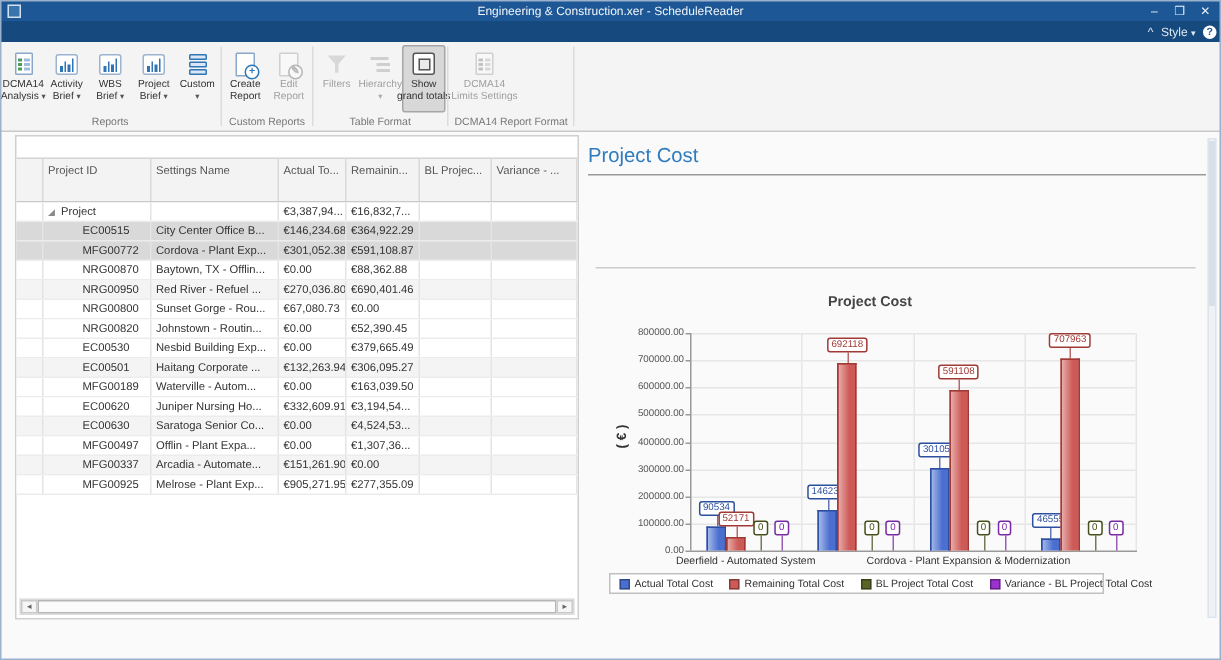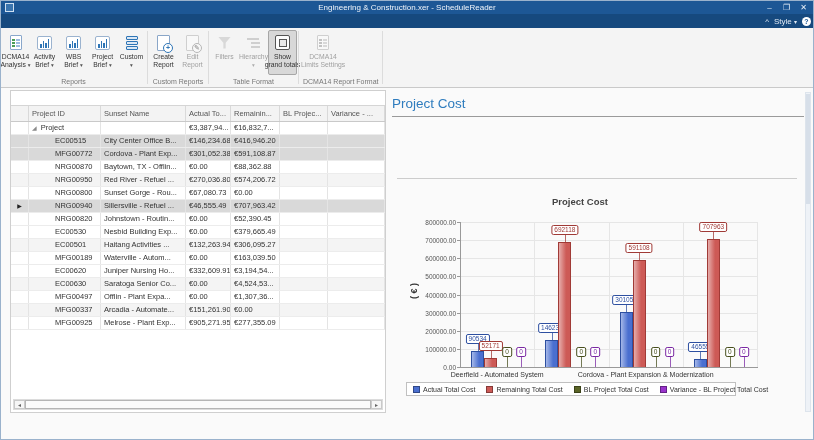--- a/index.html
+++ b/index.html
@@ -61,21 +61,21 @@
   .ic-hier i:nth-child(3){width:9px;margin-left:4px}
   .ic-grand{display:flex;width:13px;height:13px;border:1px solid #555;border-radius:2px;
             align-items:center;justify-content:center;background:#fdfdfd}
   .ic-grand i{width:6px;height:6px;border:1px solid #555;background:#e9e9e9;display:block}
 
   
   .tpanel{position:absolute;left:10px;top:90px;width:376px;height:323px;background:#fff;
           border:1px solid #cfcfcf;box-sizing:border-box}
   .grid{position:absolute;left:0;top:14px;right:0}
   .grow{display:grid;grid-template-columns:18px 72px 85px 45px 49px 48px 1fr;height:13px;box-sizing:border-box}
-  .grow.header{height:17px;background:#f3f3f3;border-top:1px solid #d5d5d5;border-bottom:1px solid #c9c9c9}
+  .grow.header{height:30px;background:#f3f3f3;border-top:1px solid #d5d5d5;border-bottom:1px solid #c9c9c9}
   .gcell{font-size:7.5px;color:#333;line-height:12px;padding:0 3px;white-space:nowrap;overflow:hidden;
          border-right:1px solid #e4e4e4;box-sizing:border-box}
   .header .gcell{color:#555;line-height:16px;border-right:1px solid #d9d9d9}
   .grow{border-bottom:1px solid #ececec}
   .grow.white{background:#fff}
   .grow.zebra{background:#f4f4f4}
   .grow.selected{background:#d9d9d9}
   .ind{font-size:6px;color:#222;text-align:center;line-height:12px}
   .cell-id.child{padding-left:26px}
   .expander{color:#8a8a8a;font-size:6px;margin-right:4px}
@@ -272,41 +272,41 @@
       <div class="rgroup-label">DCMA14 Report Format</div>
     </div>
     <div class="rsep"></div>
   </div>
 
 <div class="tpanel">
   <div class="grid" id="grid">
       <div class="grow header">
         <div class="gcell"></div>
         <div class="gcell">Project ID</div>
-        <div class="gcell">Sunset Name</div>
+        <div class="gcell">Settings Name</div>
         <div class="gcell">Actual To...</div>
         <div class="gcell">Remainin...</div>
         <div class="gcell">BL Projec...</div>
         <div class="gcell">Variance - ...</div>
       </div>
       <div class="grow white">
         <div class="gcell ind"></div>
         <div class="gcell"><span class="expander">◢</span>Project</div>
         <div class="gcell"></div>
         <div class="gcell">€3,387,94...</div>
         <div class="gcell">€16,832,7...</div>
         <div class="gcell"></div>
         <div class="gcell"></div>
       </div>
       <div class="grow selected">
         <div class="gcell ind"></div>
         <div class="gcell cell-id child">EC00515</div>
         <div class="gcell">City Center Office B...</div>
         <div class="gcell">€146,234.68</div>
-        <div class="gcell">€416,946.20</div>
+        <div class="gcell">€364,922.29</div>
         <div class="gcell"></div>
         <div class="gcell"></div>
       </div>
       <div class="grow selected">
         <div class="gcell ind"></div>
         <div class="gcell cell-id child">MFG00772</div>
         <div class="gcell">Cordova - Plant Exp...</div>
         <div class="gcell">€301,052.38</div>
         <div class="gcell">€591,108.87</div>
         <div class="gcell"></div>
@@ -319,42 +319,33 @@
         <div class="gcell">€0.00</div>
         <div class="gcell">€88,362.88</div>
         <div class="gcell"></div>
         <div class="gcell"></div>
       </div>
       <div class="grow zebra">
         <div class="gcell ind"></div>
         <div class="gcell cell-id child">NRG00950</div>
         <div class="gcell">Red River - Refuel ...</div>
         <div class="gcell">€270,036.80</div>
-        <div class="gcell">€574,206.72</div>
+        <div class="gcell">€690,401.46</div>
         <div class="gcell"></div>
         <div class="gcell"></div>
       </div>
       <div class="grow white">
         <div class="gcell ind"></div>
         <div class="gcell cell-id child">NRG00800</div>
         <div class="gcell">Sunset Gorge - Rou...</div>
         <div class="gcell">€67,080.73</div>
         <div class="gcell">€0.00</div>
         <div class="gcell"></div>
         <div class="gcell"></div>
       </div>
-      <div class="grow selected">
-        <div class="gcell ind">▶</div>
-        <div class="gcell cell-id child">NRG00940</div>
-        <div class="gcell">Sillersville - Refuel ...</div>
-        <div class="gcell">€46,555.49</div>
-        <div class="gcell">€707,963.42</div>
-        <div class="gcell"></div>
-        <div class="gcell"></div>
-      </div>
       <div class="grow white">
         <div class="gcell ind"></div>
         <div class="gcell cell-id child">NRG00820</div>
         <div class="gcell">Johnstown - Routin...</div>
         <div class="gcell">€0.00</div>
         <div class="gcell">€52,390.45</div>
         <div class="gcell"></div>
         <div class="gcell"></div>
       </div>
       <div class="grow white">
@@ -362,21 +353,21 @@
         <div class="gcell cell-id child">EC00530</div>
         <div class="gcell">Nesbid Building Exp...</div>
         <div class="gcell">€0.00</div>
         <div class="gcell">€379,665.49</div>
         <div class="gcell"></div>
         <div class="gcell"></div>
       </div>
       <div class="grow zebra">
         <div class="gcell ind"></div>
         <div class="gcell cell-id child">EC00501</div>
-        <div class="gcell">Haitang Activities ...</div>
+        <div class="gcell">Haitang Corporate ...</div>
         <div class="gcell">€132,263.94</div>
         <div class="gcell">€306,095.27</div>
         <div class="gcell"></div>
         <div class="gcell"></div>
       </div>
       <div class="grow white">
         <div class="gcell ind"></div>
         <div class="gcell cell-id child">MFG00189</div>
         <div class="gcell">Waterville - Autom...</div>
         <div class="gcell">€0.00</div>

